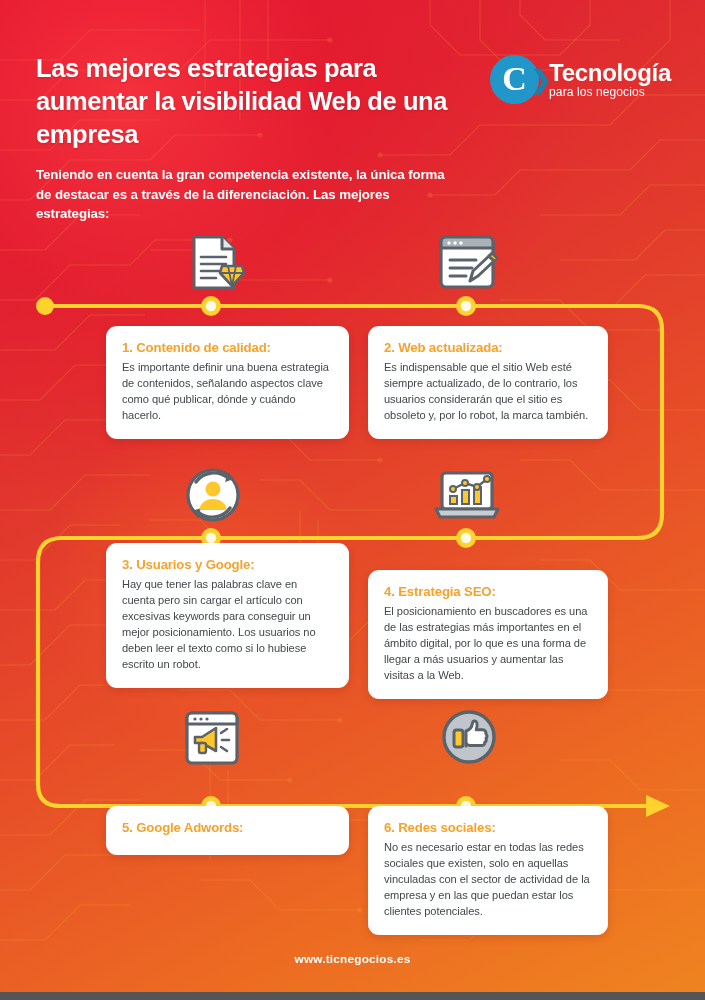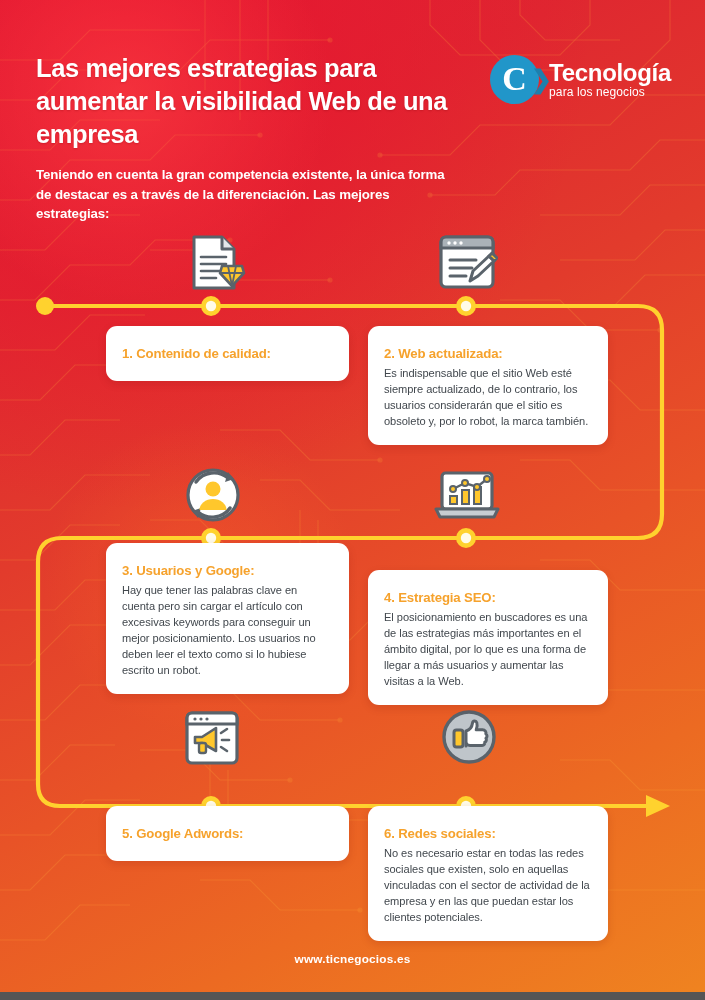--- a/index.html
+++ b/index.html
@@ -68,21 +68,21 @@
   .dot-ring-o{ fill:#ffd22e; }
   .dot-ring-i{ fill:#fffbe8; }
 
   
   .icon{ position:absolute; z-index:4; }
 
   
   .card{
     position:absolute; z-index:5;
     background:#fff; border-radius:11px;
-    padding:20px 16px 15px 16px;
+    padding:14px 16px 15px 16px;
     box-shadow:0 3px 9px rgba(120,10,10,.16);
   }
   .card-title{
     color:#f6a22c; font-weight:bold; font-size:13.2px;
     letter-spacing:-.15px; margin-bottom:5px;
   }
   .card-body{
     color:#41474d; font-size:11.1px; line-height:1.44; letter-spacing:-.05px;
   }
 
@@ -289,20 +289,21 @@
   </svg>
 
   <svg class="icon" style="left:440px; top:708px;" width="58" height="58" viewBox="0 0 58 58">
     <circle cx="29" cy="29" r="25" fill="#bfc5ca" stroke="#5a636b" stroke-width="3.4"></circle>
     <rect x="14" y="22" width="9" height="17" rx="2.5" fill="#ffc72c" stroke="#5a636b" stroke-width="3"></rect>
     <path d="M26,38 V23 c4,-1 6,-4 6.5,-8 c.3,-2.5 3.5,-2.8 4.3,-.4 c.7,2.2 .2,5 -.6,7.2 h6.4 c2.4,0 3.9,2.1 3.2,4 c1.6,1 1.6,3.4 .1,4.4 c1,1.4 .4,3.4 -1.2,3.9 c.5,1.6 -.7,3.3 -2.6,3.3 H30 a4,4 0 0 1 -4,-4 Z" fill="#ffffff" stroke="#5a636b" stroke-width="3" stroke-linejoin="round"></path>
   </svg>
 
   <div class="card" style="left:106px; top:326px; width:243px;">
     <div class="card-title">1. Contenido de calidad:</div>
+    <div class="card-body">Es importante definir una buena estrategia de contenidos, señalando aspectos clave como qué publicar, dónde y cuándo hacerlo.</div>
   </div>
 
   <div class="card" style="left:368px; top:326px; width:240px;">
     <div class="card-title">2. Web actualizada:</div>
     <div class="card-body">Es indispensable que el sitio Web esté siempre actualizado, de lo contrario, los usuarios considerarán que el sitio es obsoleto y, por lo robot, la marca también.</div>
   </div>
 
   <div class="card" style="left:106px; top:543px; width:243px;">
     <div class="card-title">3. Usuarios y Google:</div>
     <div class="card-body">Hay que tener las palabras clave en cuenta pero sin cargar el artículo con excesivas keywords para conseguir un mejor posicionamiento. Los usuarios no deben leer el texto como si lo hubiese escrito un robot.</div>

